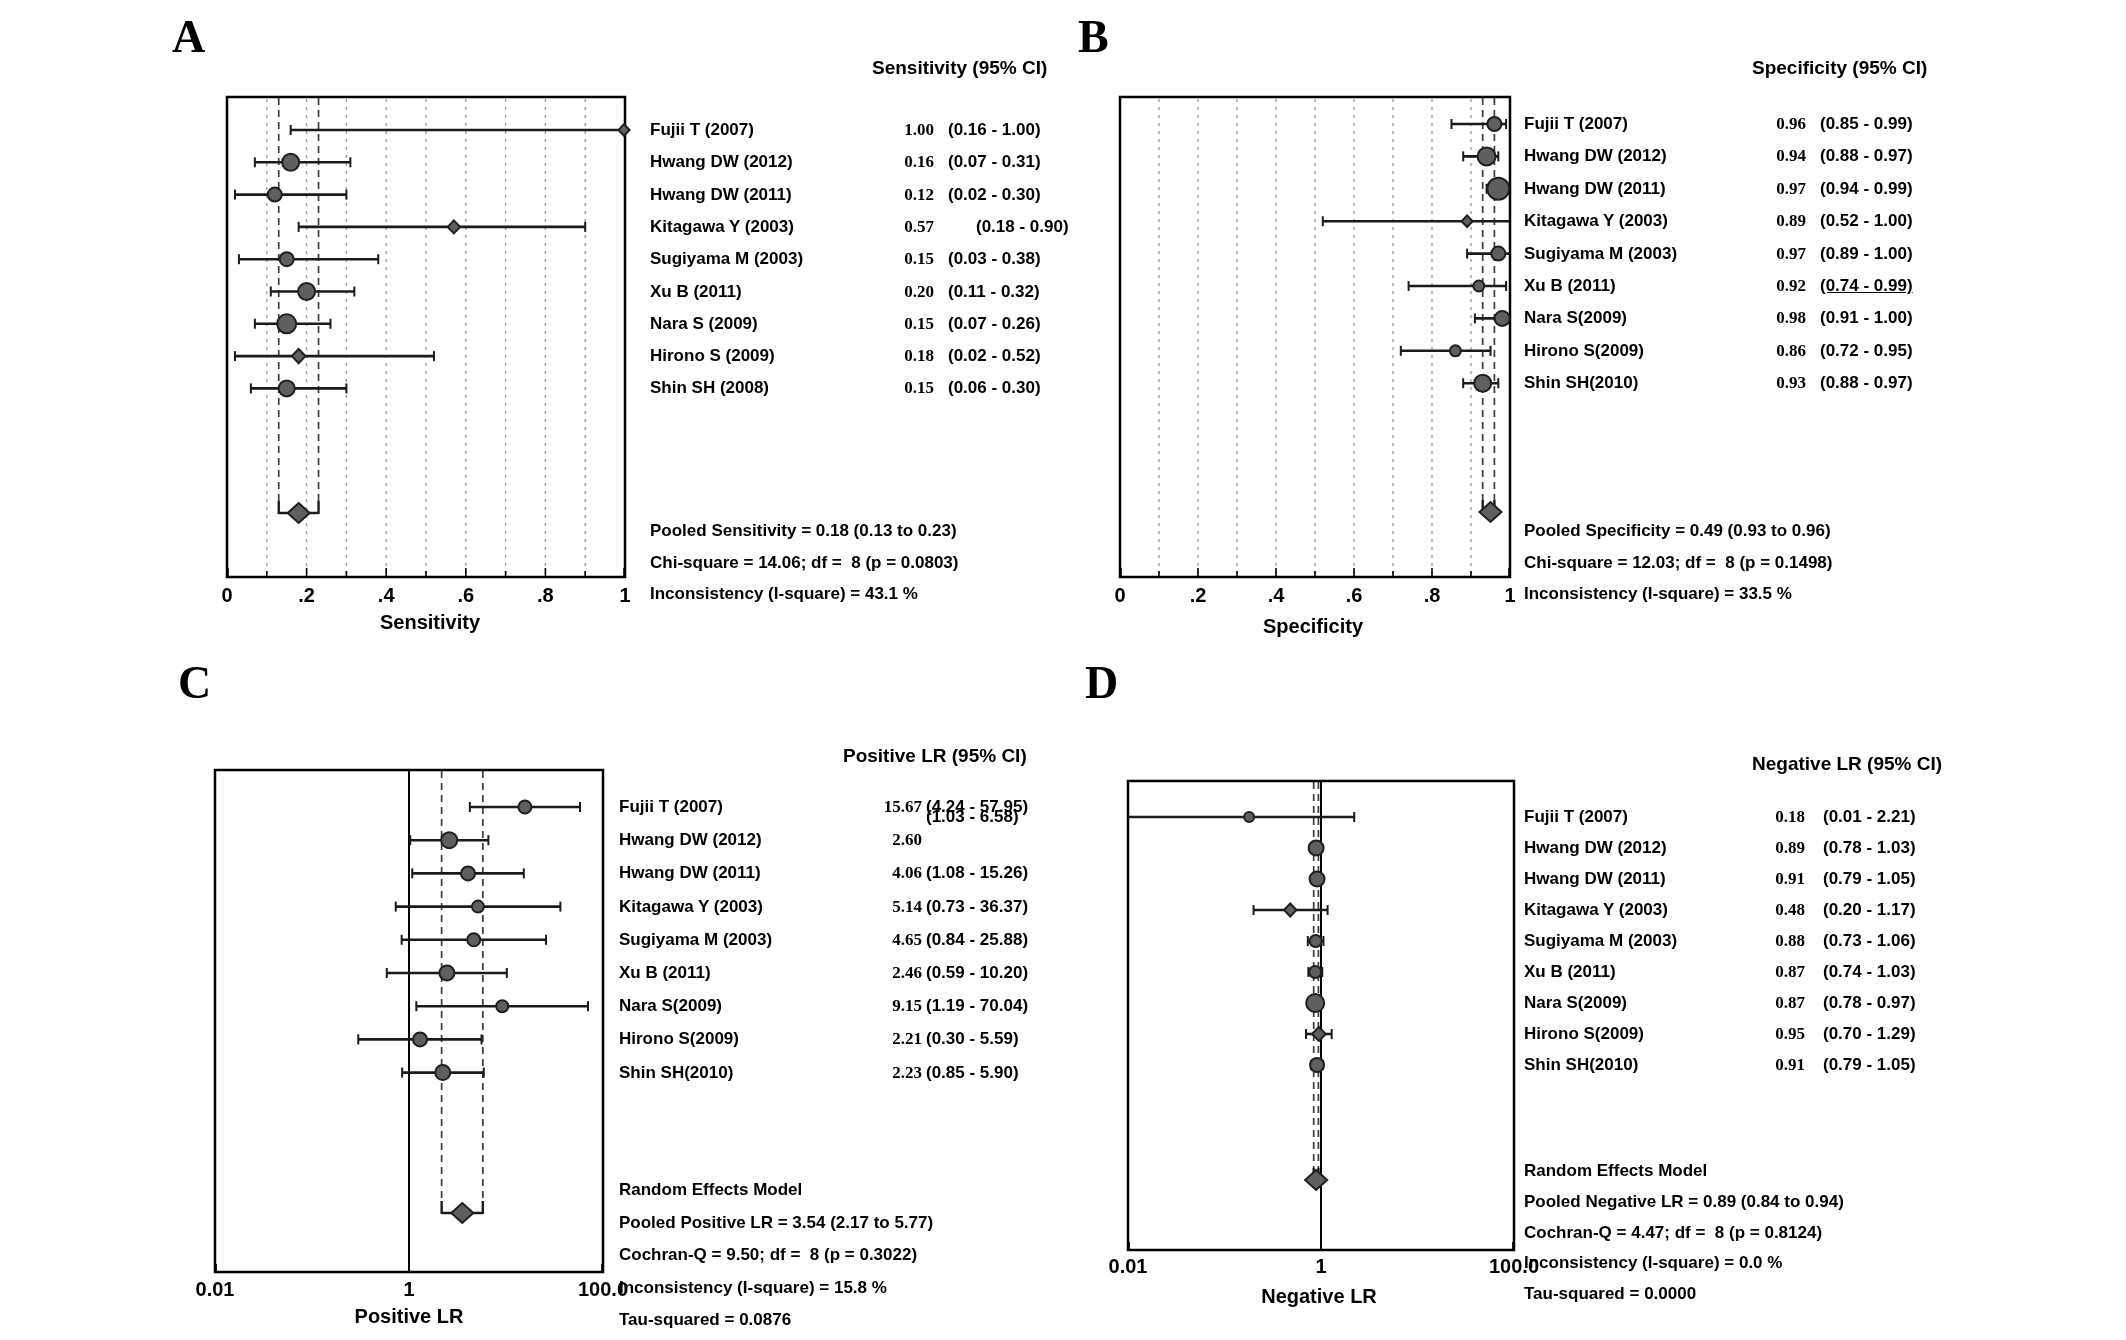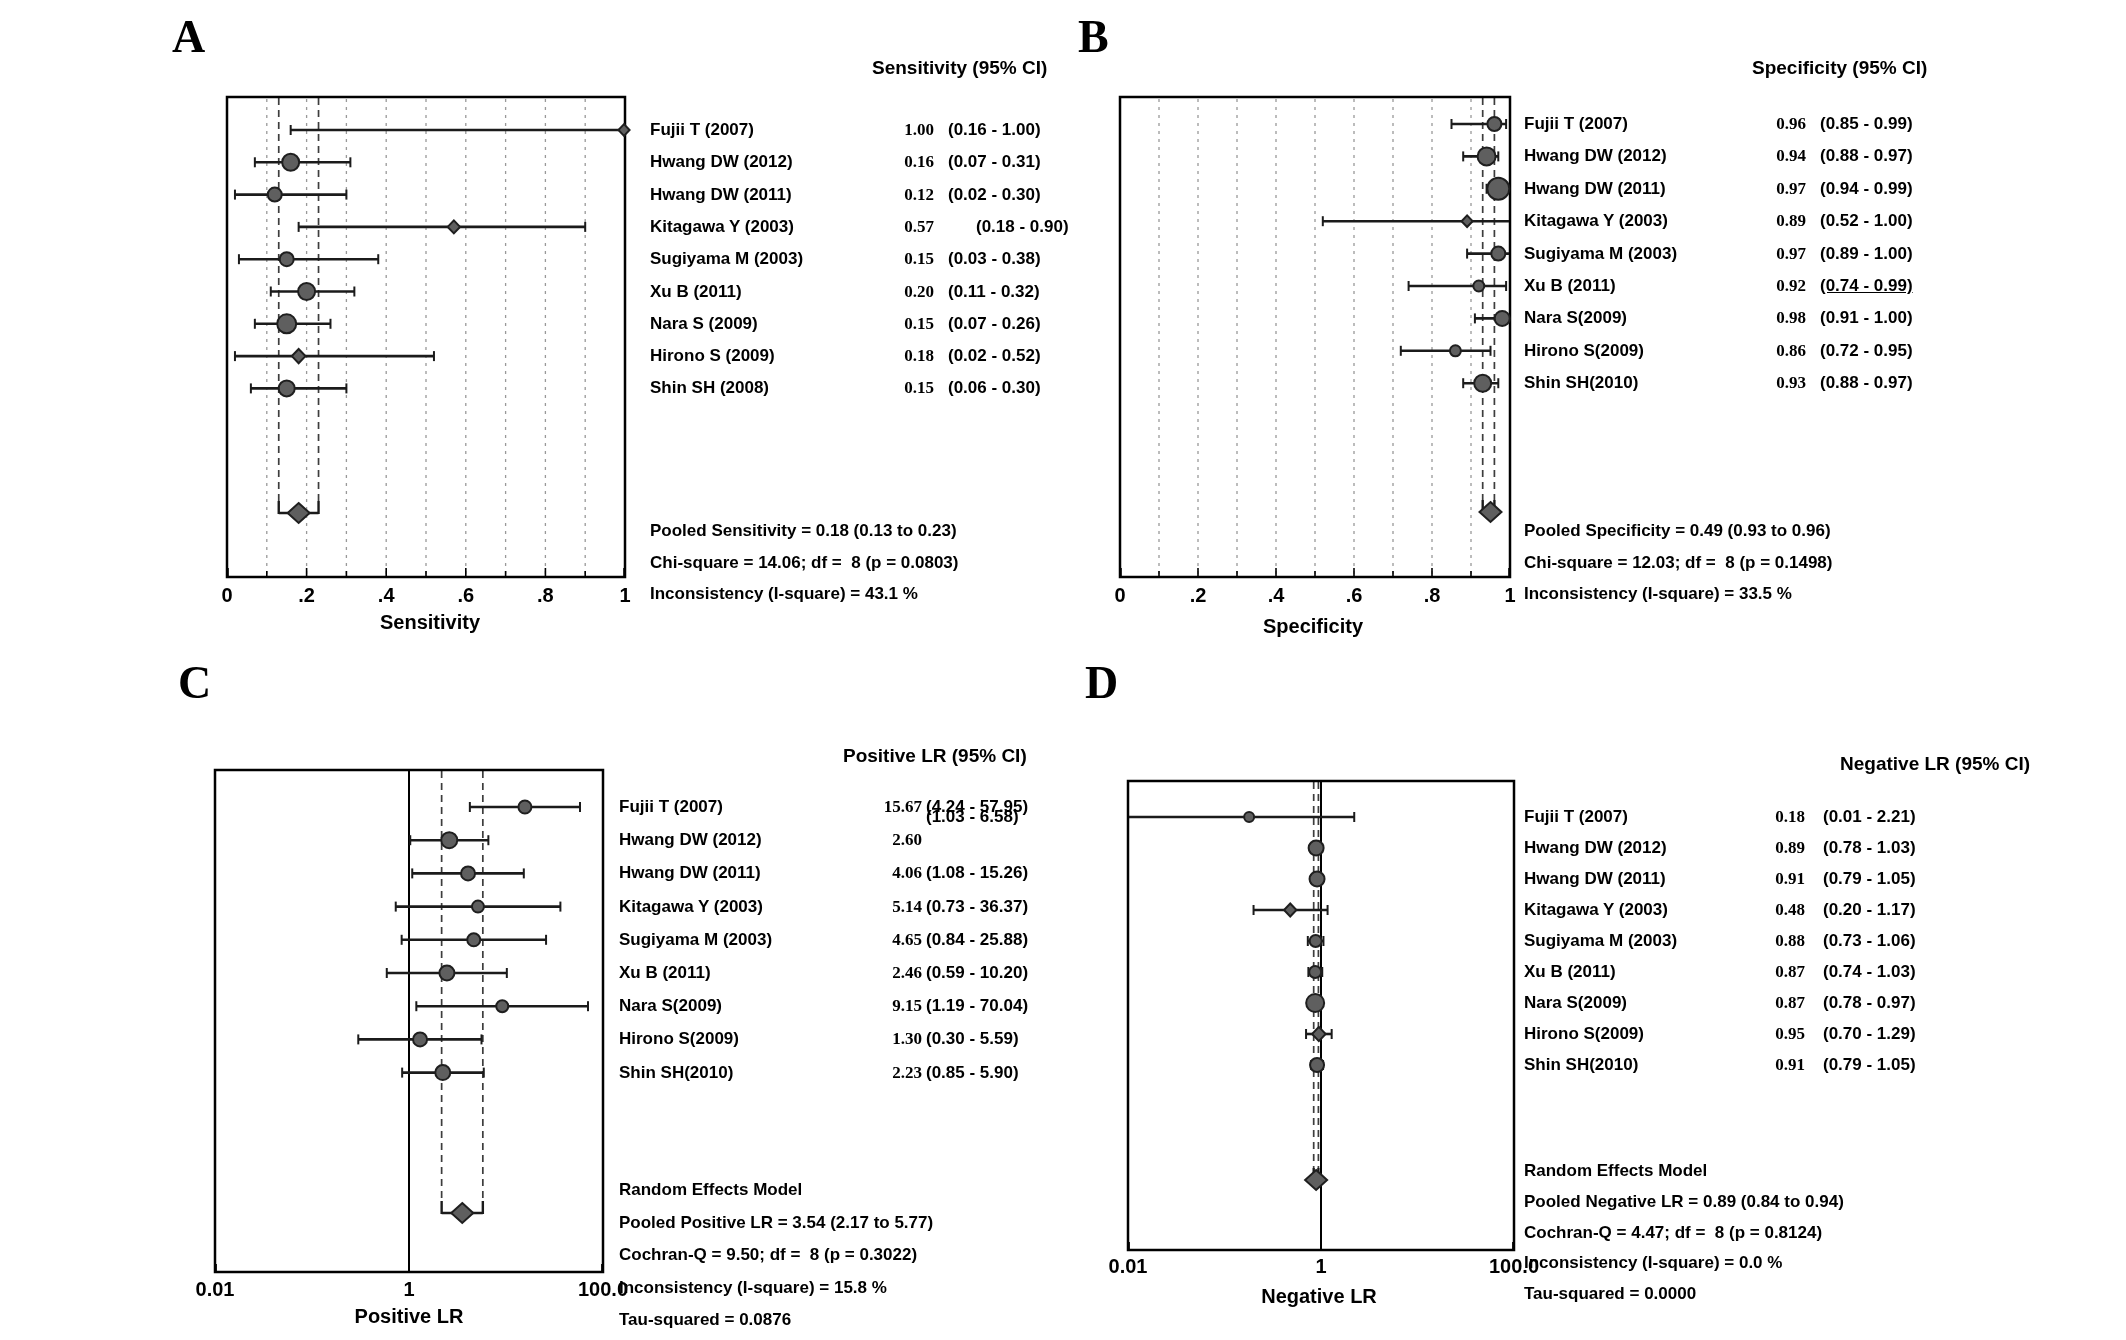--- a/index.html
+++ b/index.html
@@ -9,21 +9,21 @@
   .letter{position:absolute;font-family:"Liberation Serif",serif;font-weight:bold;
           font-size:46px;line-height:46px;color:#000;}
   #letter-A{left:172px;top:14px;}
   #letter-B{left:1078px;top:14px;}
   #letter-C{left:178px;top:660px;}
   #letter-D{left:1085px;top:660px;}
   .colhead{position:absolute;font-weight:bold;font-size:19px;line-height:24px;white-space:pre;}
   #header-A{left:872px;top:56px;}
   #header-B{left:1752px;top:56px;}
   #header-C{left:843px;top:744px;}
-  #header-D{left:1840px;top:752px;}
+  #header-D{left:1752px;top:752px;}
   .axis-title{position:absolute;font-weight:bold;font-size:20px;line-height:24px;
               transform:translateX(-50%);white-space:pre;}
   #axistitle-A{left:430px;top:610px;}
   #axistitle-B{left:1313px;top:614px;}
   #axistitle-C{left:409px;top:1304px;}
   #axistitle-D{left:1319px;top:1284px;}
   .t{position:absolute;font-weight:bold;font-size:17px;line-height:22px;white-space:pre;color:#000;}
   .t20{font-size:20px;}
   .center{transform:translateX(-50%);}
   .right{transform:translateX(-100%);font-family:Liberation Serif, serif;}
@@ -351,21 +351,21 @@
     <div class="t" style="left: 619px; top: 928.8px;">Sugiyama M (2003)</div>
     <div class="t right" style="left: 922px; top: 928.8px; text-align: right;">4.65</div>
     <div class="t" style="left: 926px; top: 928.8px;">(0.84 - 25.88)</div>
     <div class="t" style="left: 619px; top: 962px;">Xu B (2011)</div>
     <div class="t right" style="left: 922px; top: 962px;">2.46</div>
     <div class="t" style="left: 926px; top: 962px;">(0.59 - 10.20)</div>
     <div class="t" style="left: 619px; top: 995.2px;">Nara S(2009)</div>
     <div class="t right" style="left: 922px; top: 995.2px;">9.15</div>
     <div class="t" style="left: 926px; top: 995.2px;">(1.19 - 70.04)</div>
     <div class="t" style="left: 619px; top: 1028.4px;">Hirono S(2009)</div>
-    <div class="t right" style="left: 922px; top: 1028.4px;">1.30</div>
+    <div class="t right" style="left: 922px; top: 1028.4px;">2.21</div>
     <div class="t" style="left: 926px; top: 1028.4px;">(0.30 - 5.59)</div>
     <div class="t" style="left: 619px; top: 1061.6px;">Shin SH(2010)</div>
     <div class="t right" style="left: 922px; top: 1061.6px;">2.23</div>
     <div class="t" style="left: 926px; top: 1061.6px;">(0.85 - 5.90)</div>
     <div class="t center t20" style="left: 215px; top: 1278px;">0.01</div>
     <div class="t center t20" style="left: 409px; top: 1278px;">1</div>
     <div class="t center t20" style="left: 603px; top: 1278px;">100.0</div>
     <div class="t" style="left: 619px; top: 1179px;">Random Effects Model</div>
     <div class="t" style="left: 619px; top: 1211.5px;">Pooled Positive LR = 3.54 (2.17 to 5.77)</div>
     <div class="t" style="left: 619px; top: 1244px;">Cochran-Q = 9.50; df =  8 (p = 0.3022)</div>

